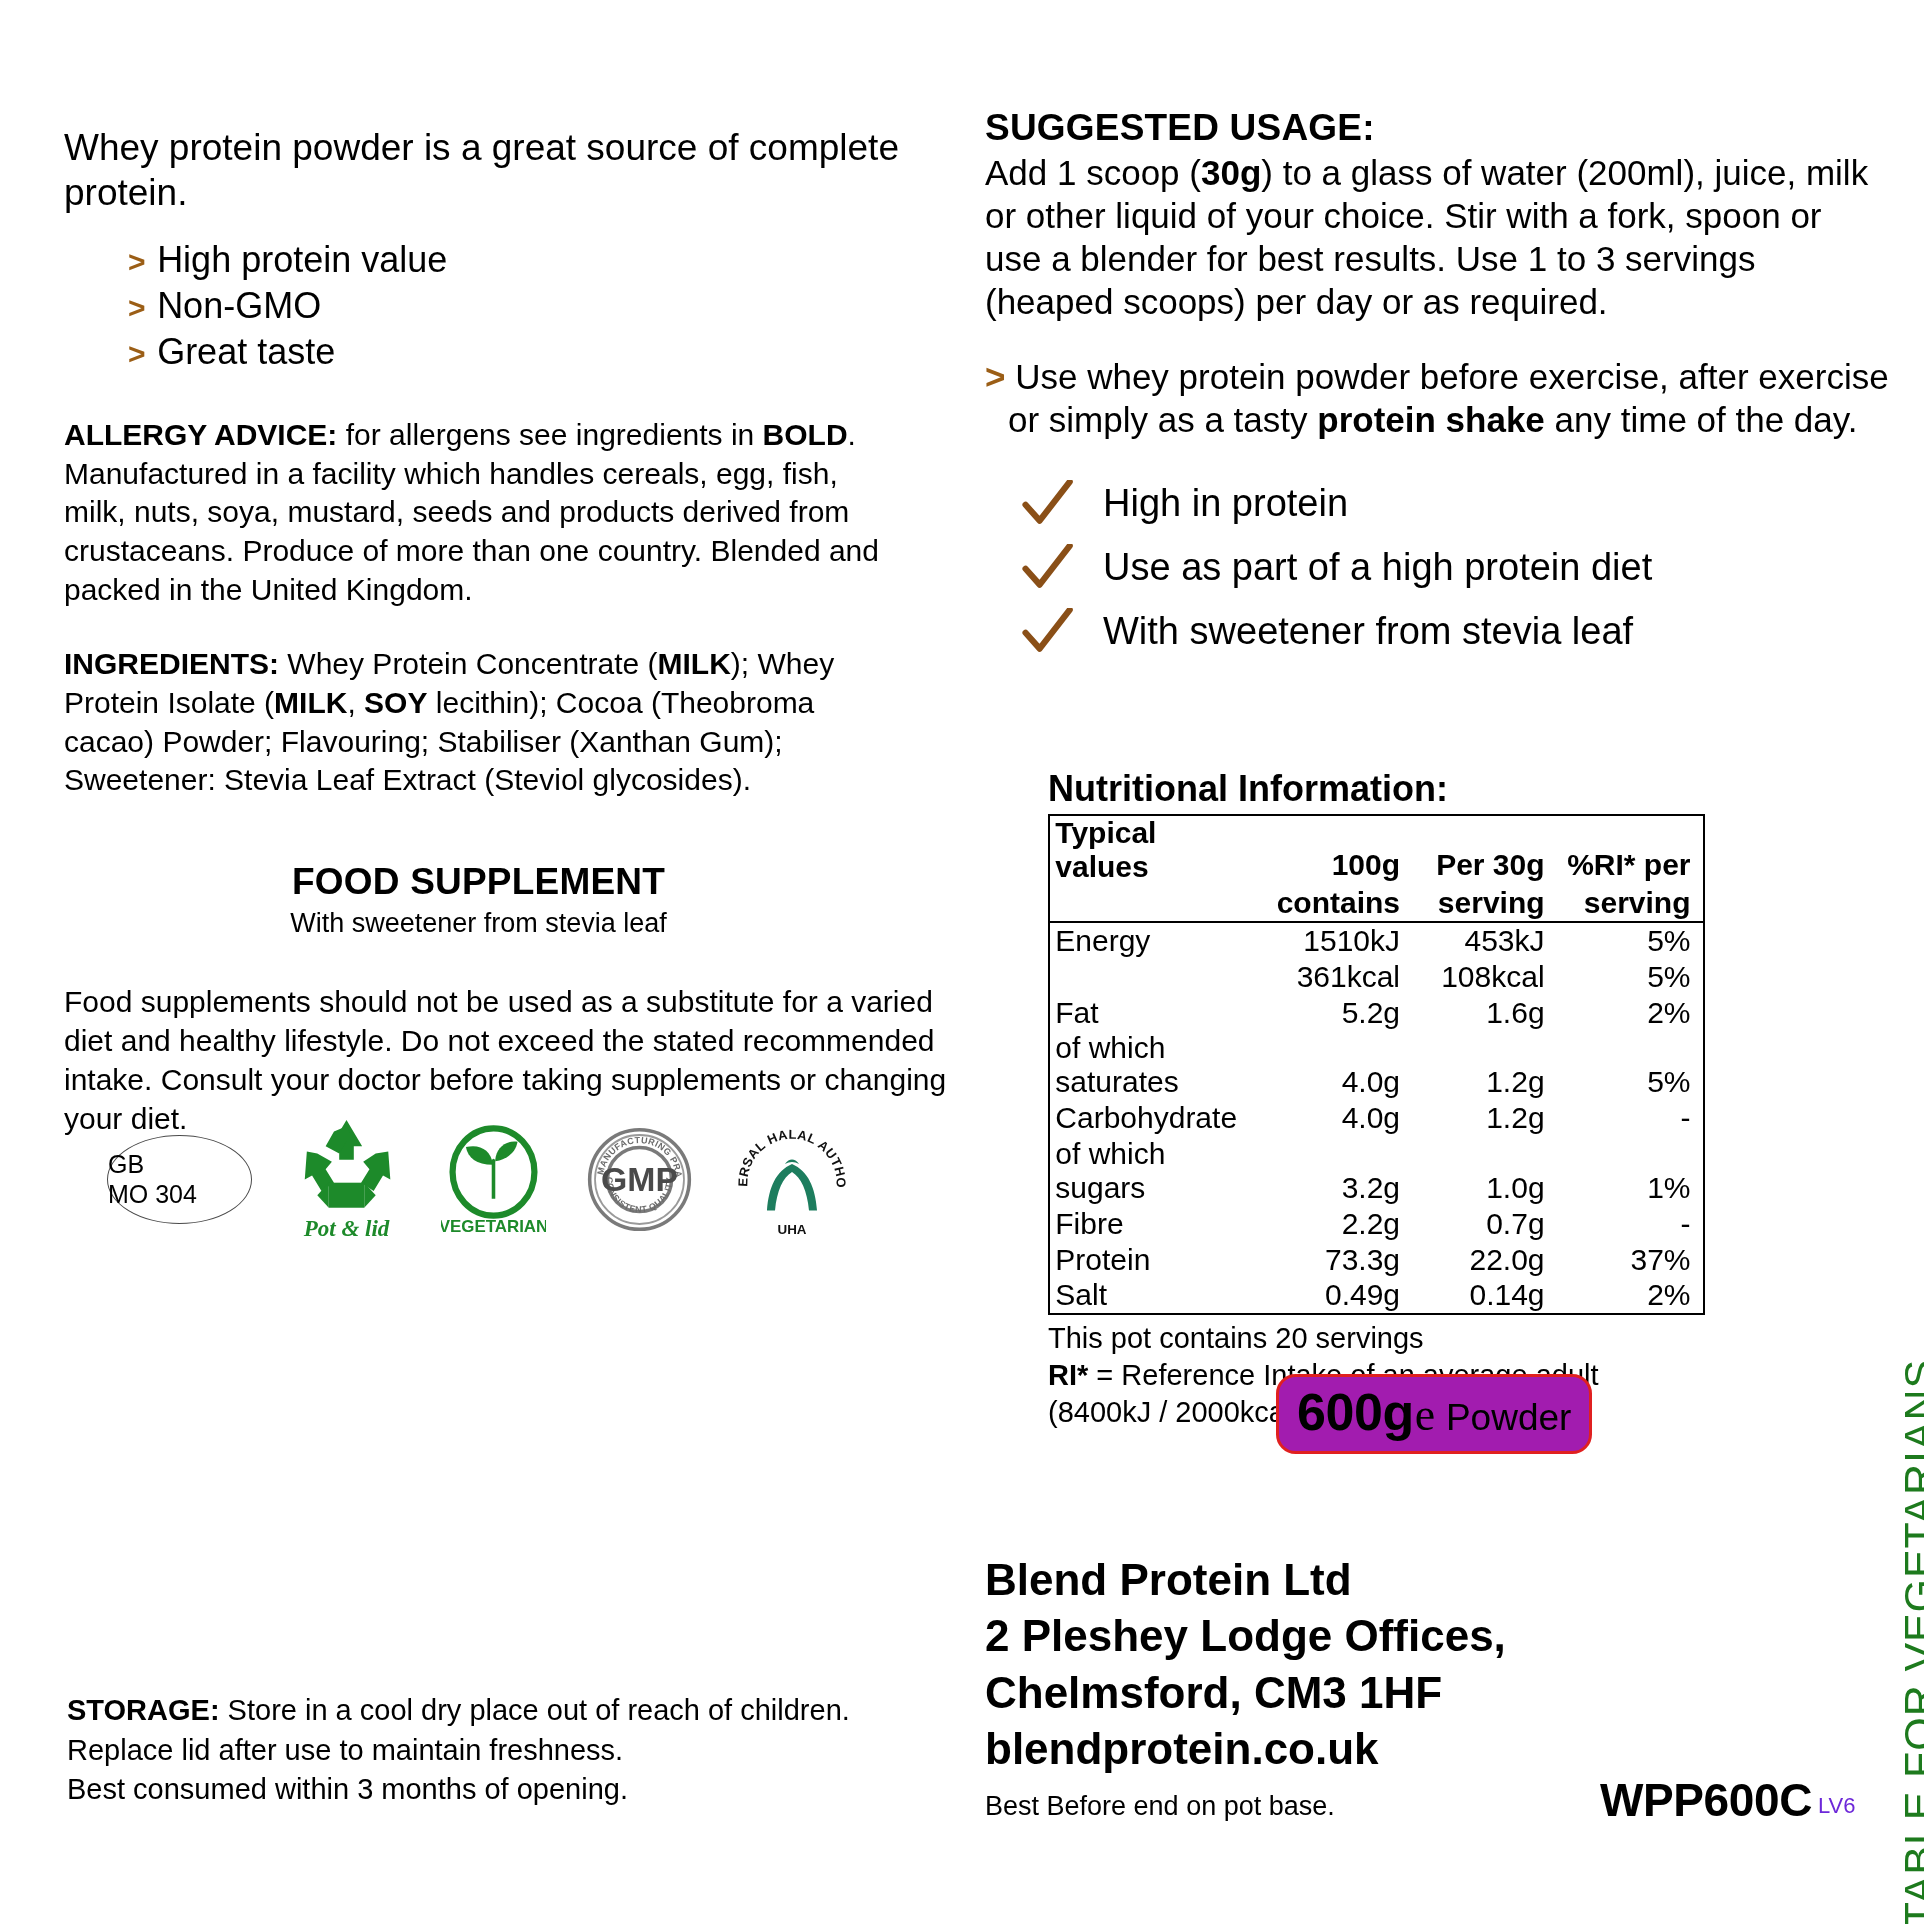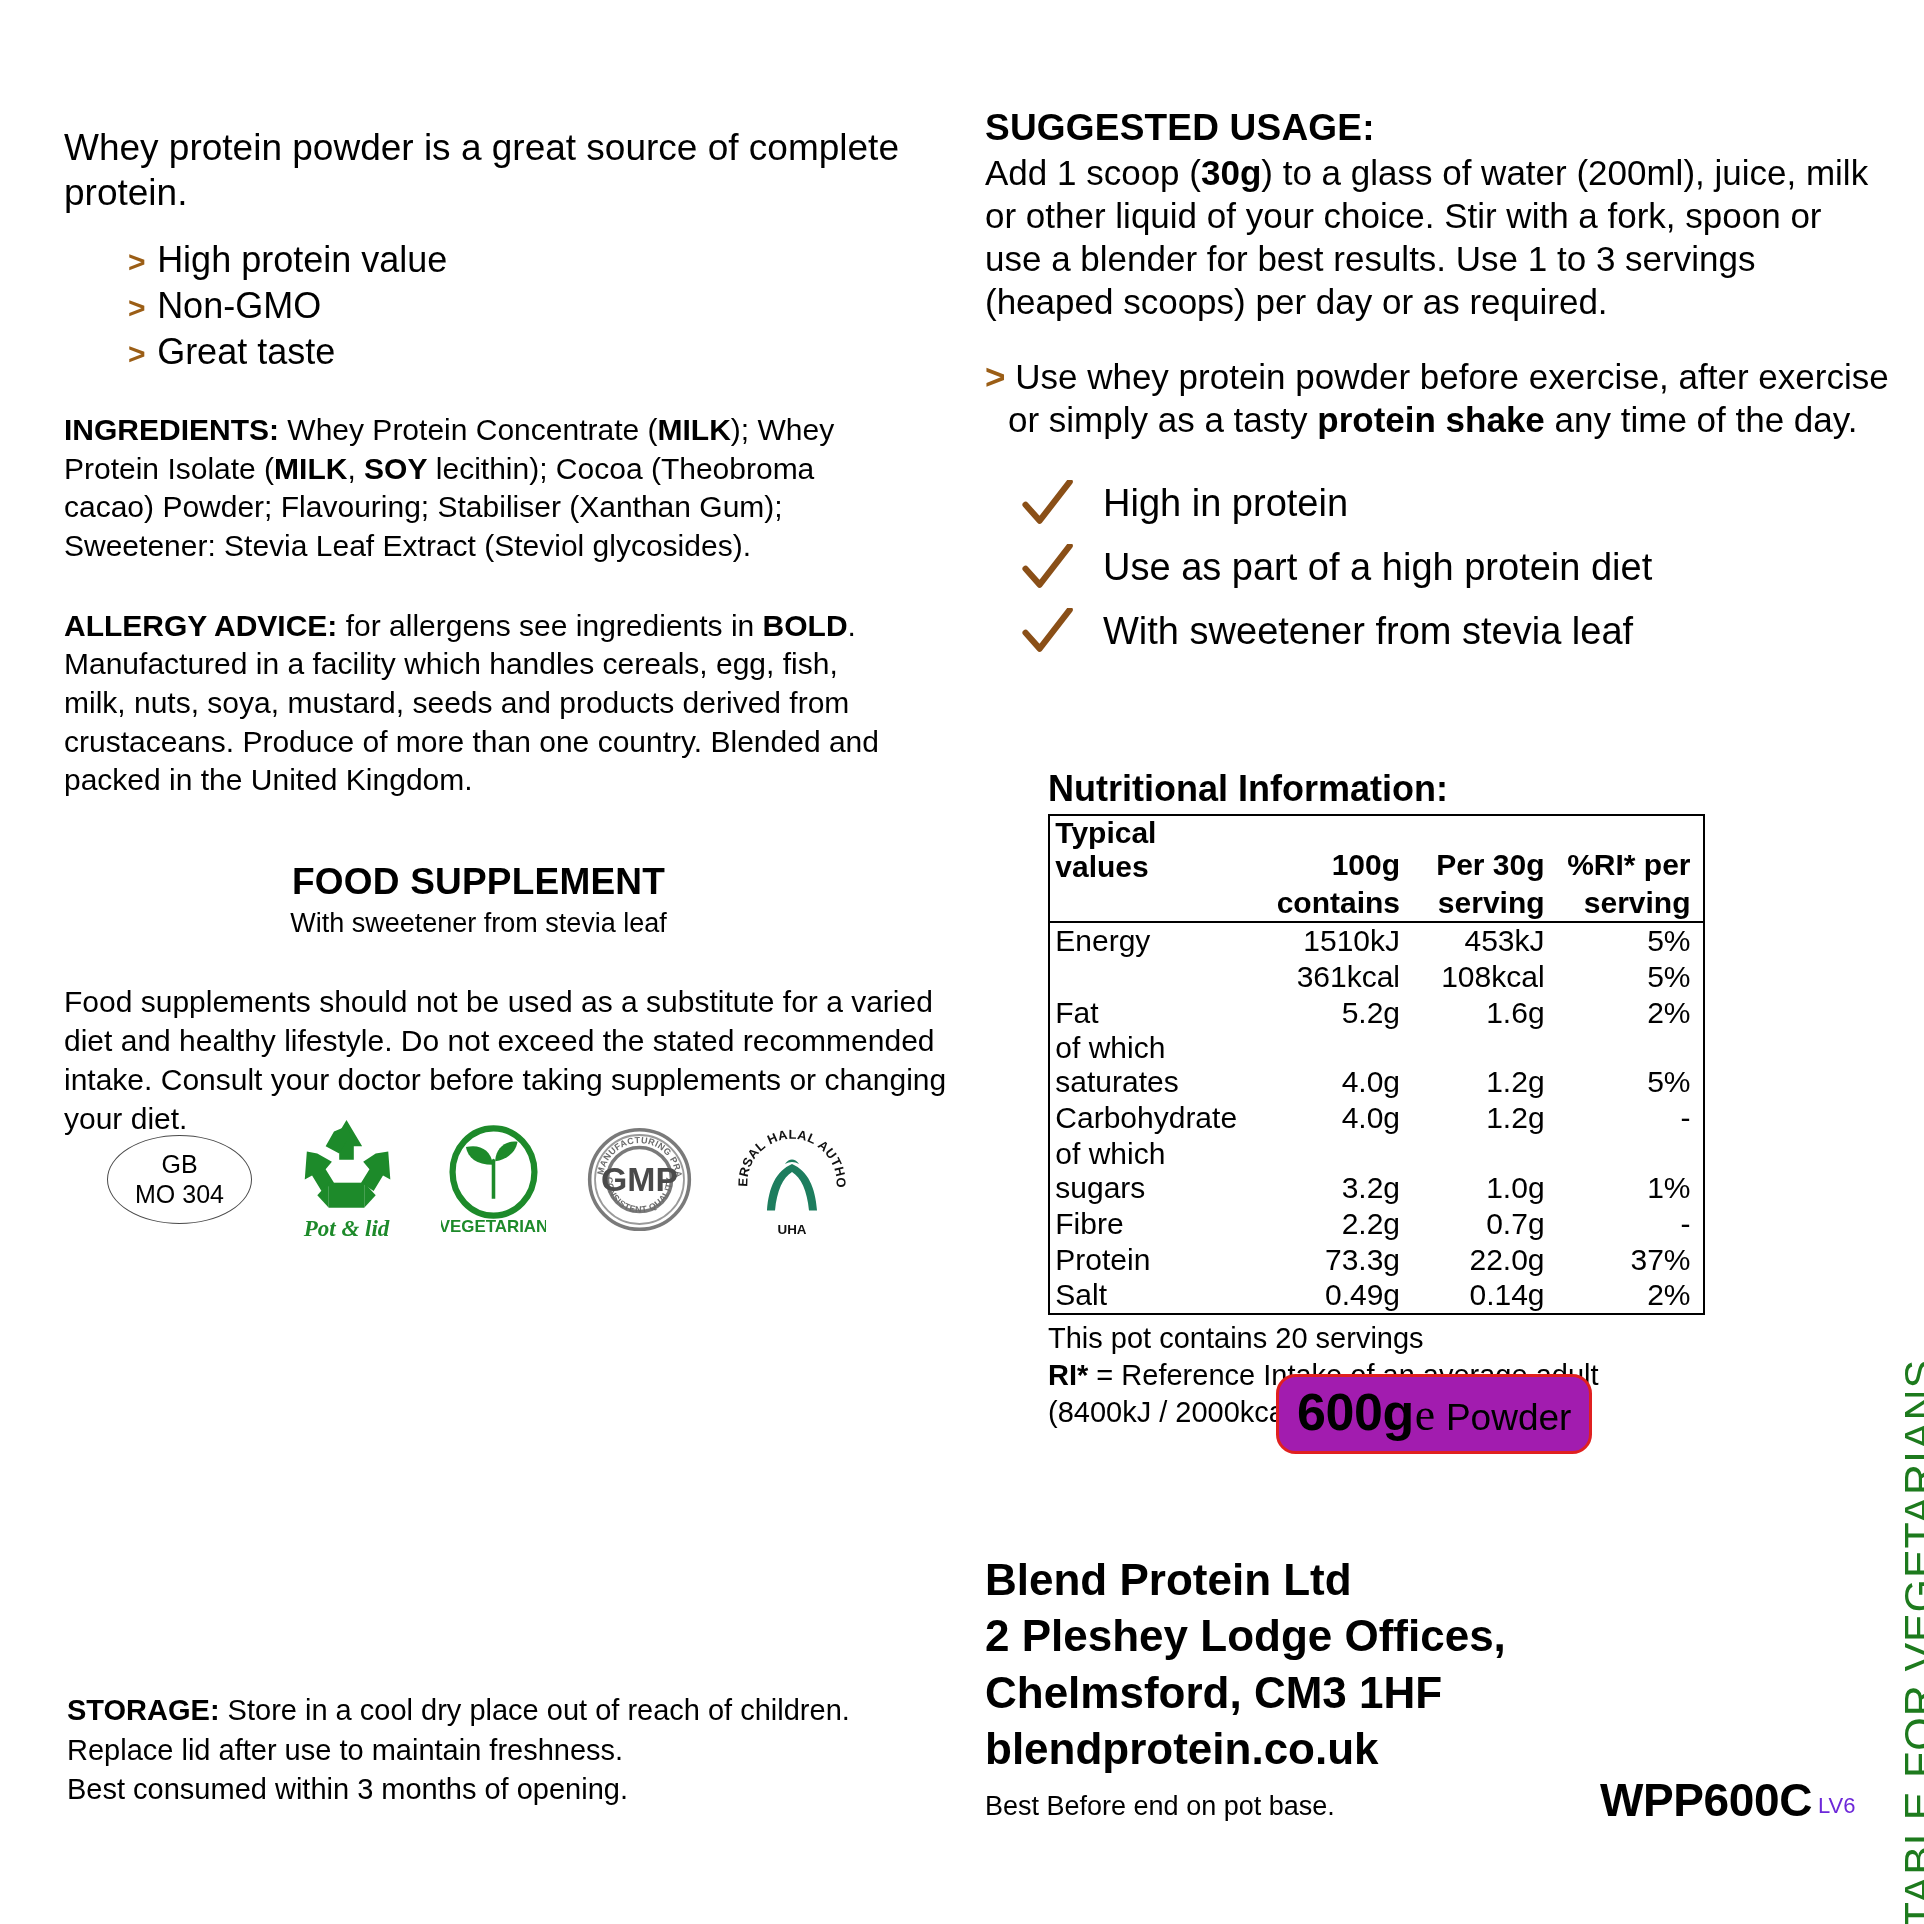--- a/index.html
+++ b/index.html
@@ -89,21 +89,20 @@
     align-items: center;
     justify-content: center;
   }
   .gb-oval {
     width: 143px;
     height: 87px;
     border: 1.8px solid #4a4a4a;
     border-radius: 50%;
     display: flex;
     flex-direction: column;
-    align-items: center;
     justify-content: center;
     font-size: 25px;
     line-height: 1.18;
   }
   .recycle-wrap { display: flex; flex-direction: column; align-items: center; }
   .potlid-text {
     font-family: "Liberation Serif", serif;
     font-style: italic;
     font-weight: bold;
     color: #1d8a2a;
@@ -295,23 +294,23 @@
       <div class="arrow-row">
         <span class="arrow-glyph">&gt;</span>
         <span>Non-GMO</span>
       </div>
       <div class="arrow-row">
         <span class="arrow-glyph">&gt;</span>
         <span>Great taste</span>
       </div>
     </div>
 
+    <div class="para-block allergy"><b>ALLERGY ADVICE:</b><span> for allergens see ingredients in </span><b>BOLD</b><span>. Manufactured in a facility which handles cereals, egg, fish, milk, nuts, soya, mustard, seeds and products derived from crustaceans. Produce of more than one country. Blended and packed in the United Kingdom.</span></div>
+
     <div class="para-block"><b>INGREDIENTS:</b><span> Whey Protein Concentrate (</span><b>MILK</b><span>); Whey Protein Isolate (</span><b>MILK</b><span>, </span><b>SOY</b><span> lecithin); Cocoa (Theobroma cacao) Powder; Flavouring; Stabiliser (Xanthan Gum); Sweetener: Stevia Leaf Extract (Steviol glycosides).</span></div>
-
-    <div class="para-block allergy"><b>ALLERGY ADVICE:</b><span> for allergens see ingredients in </span><b>BOLD</b><span>. Manufactured in a facility which handles cereals, egg, fish, milk, nuts, soya, mustard, seeds and products derived from crustaceans. Produce of more than one country. Blended and packed in the United Kingdom.</span></div>
 
     <div class="supp-title">FOOD SUPPLEMENT</div>
     <div class="supp-sub">With sweetener from stevia leaf</div>
 
     <div class="supp-body">Food supplements should not be used as a substitute for a varied diet and healthy lifestyle. Do not exceed the stated recommended intake. Consult your doctor before taking supplements or changing your diet.</div>
   </div>
 
   <div class="logo-row">
 
     <div class="logo-cell">

